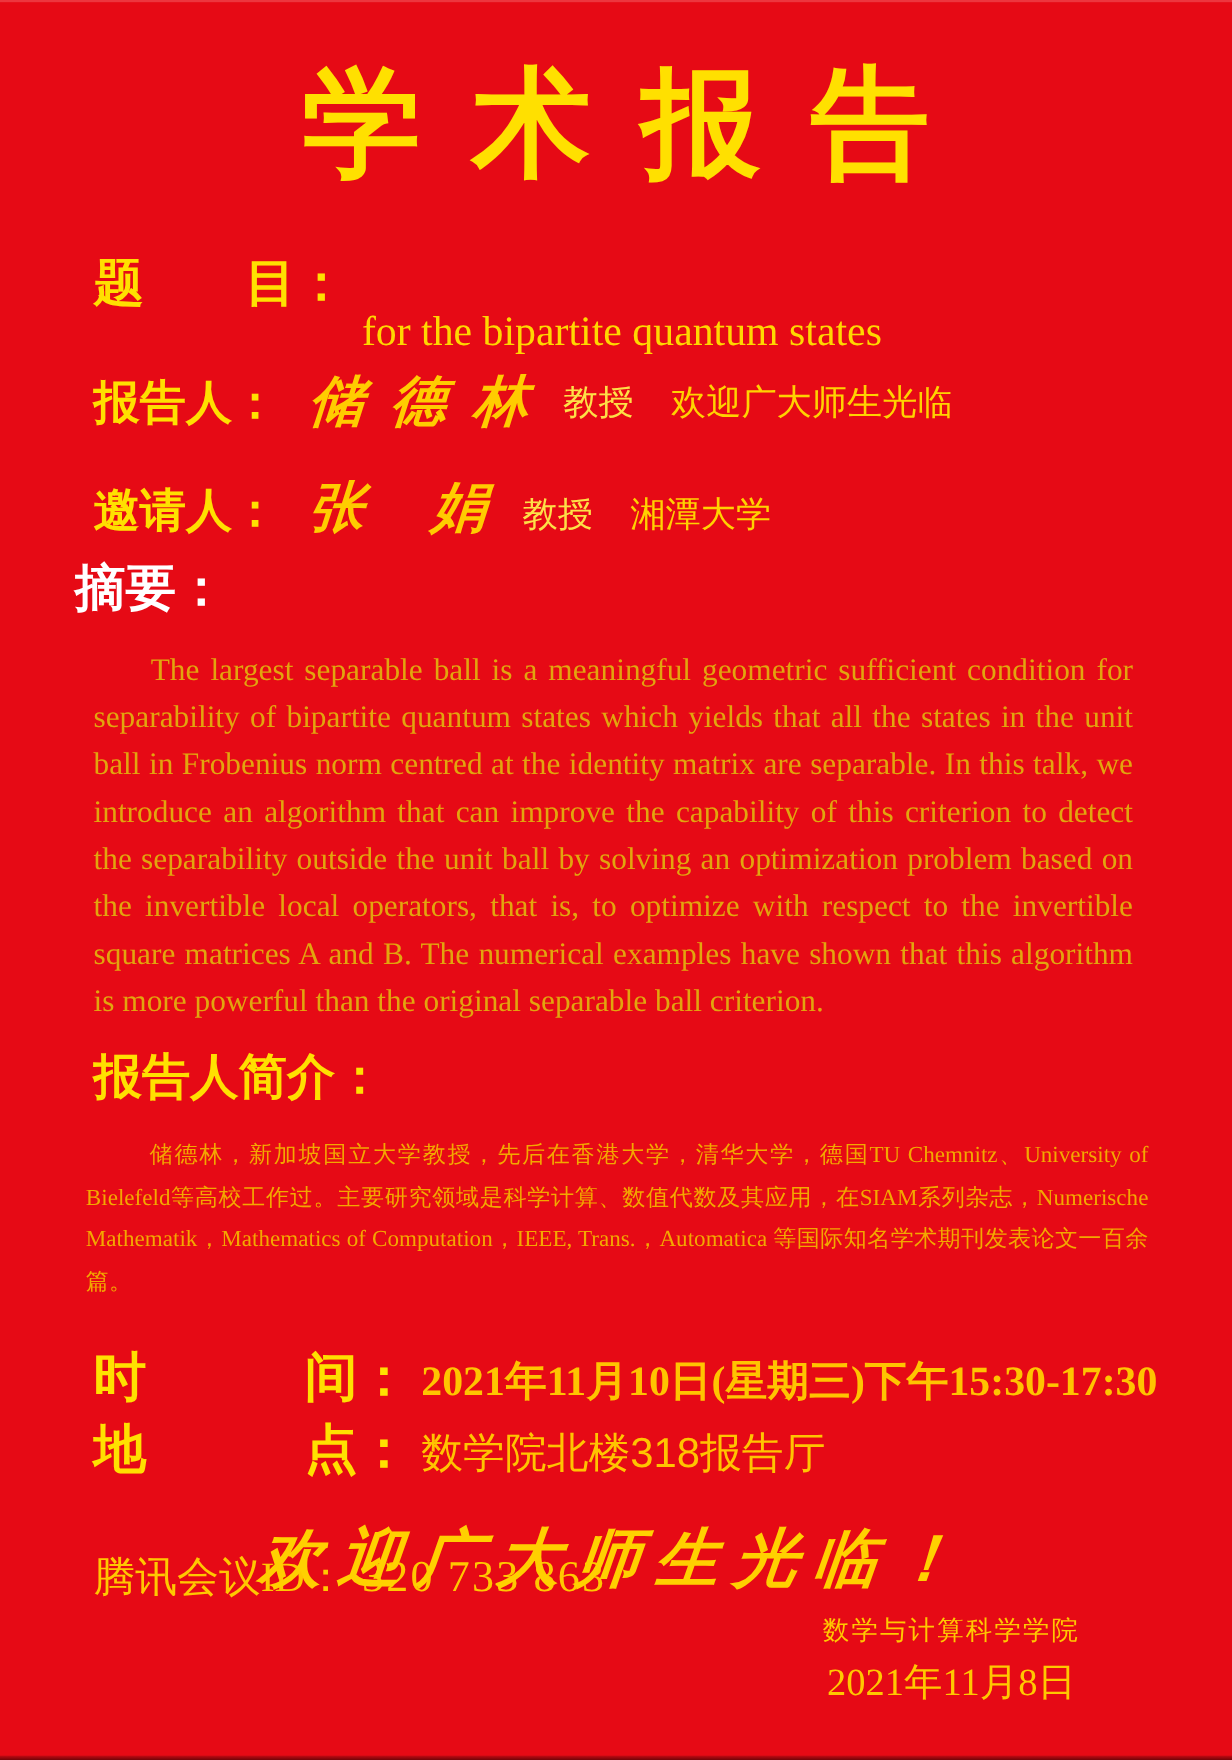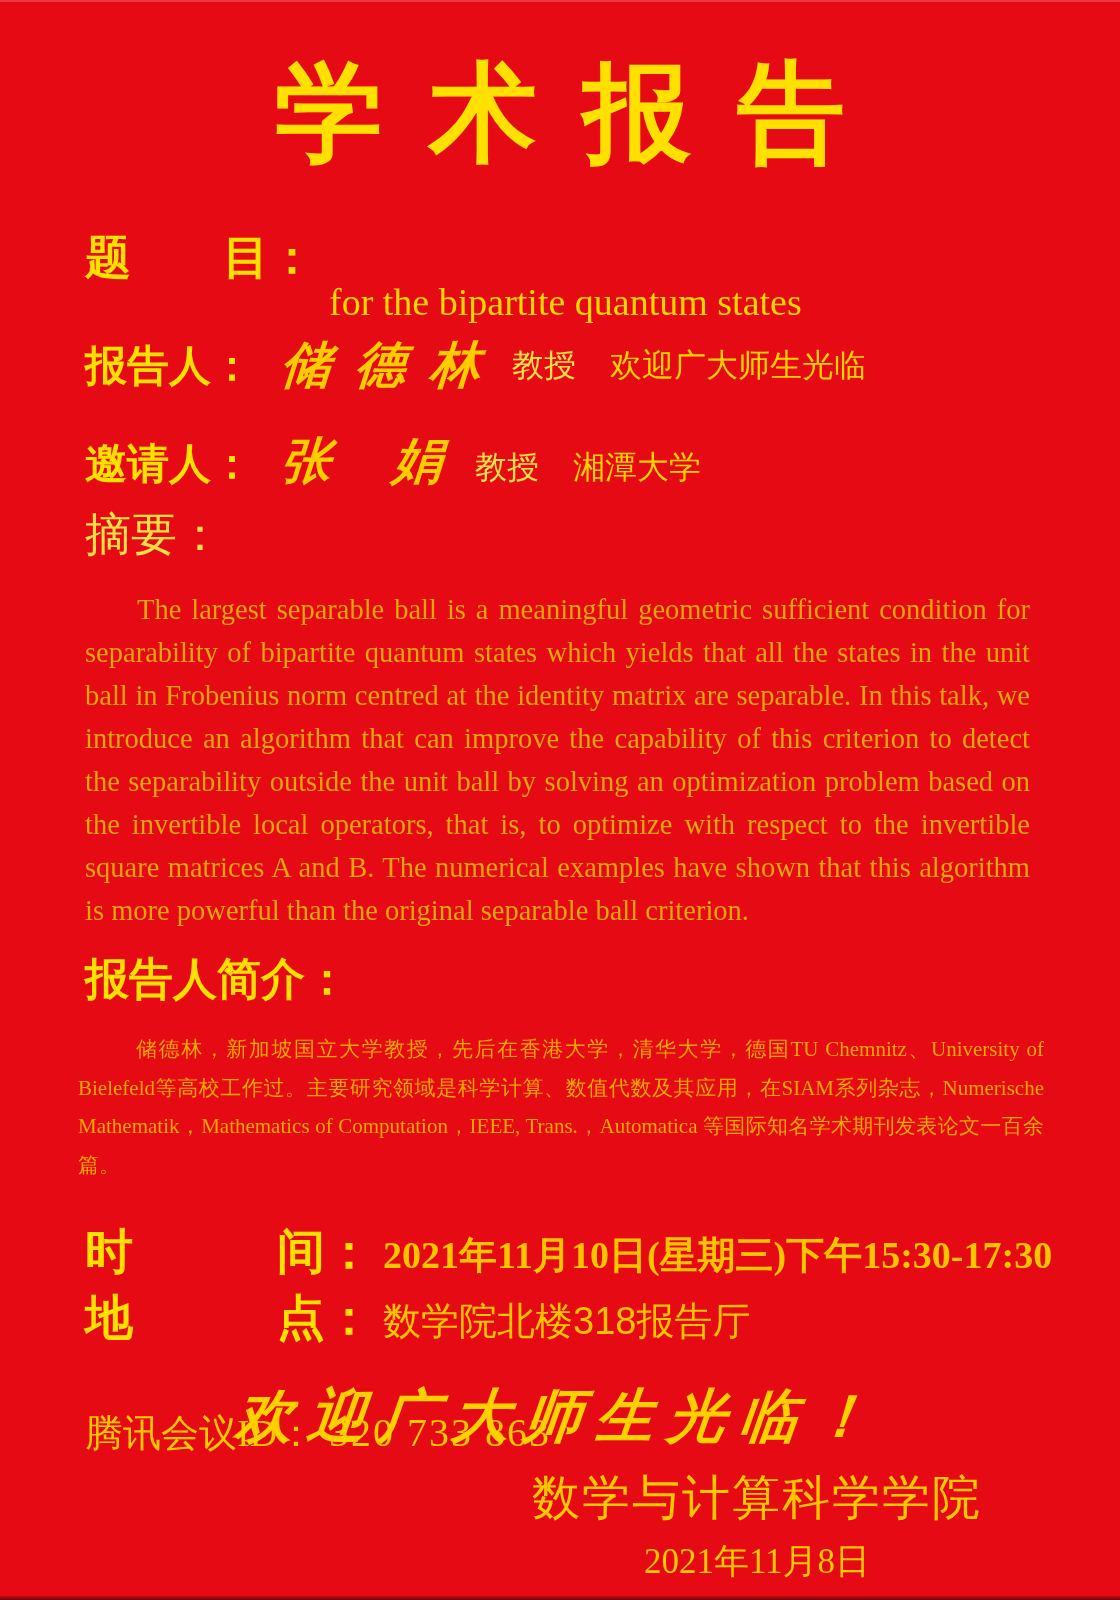--- a/index.html
+++ b/index.html
@@ -48,21 +48,21 @@
   .cal-name {
     margin-left:28px;
     font-family:"Liberation Serif", serif;
     font-style:italic; font-weight:bold;
     font-size:50px; letter-spacing:6px;
     color:#FFCC00; white-space:pre;
     transform:skewX(-4deg);
   }
   .person-title { margin-left:26px; font-size:32px; color:#fde047; }
   .person-affil { margin-left:34px; font-size:32px; color:#FFD200; }
-  .abstract-heading { position:absolute; top:504px; left:85px; font-size:46px; font-weight:normal; color:#fde047; }
+  .abstract-heading { position:absolute; top:504px; left:68px; font-size:46px; font-weight:bold; color:#ffffff; }
   .abstract-text {
     position:absolute; top:588px; left:85px; width:945px;
     font-family:"Liberation Serif", serif;
     font-size:28.5px; line-height:43px;
     text-align:justify; text-indent:52px;
     color:#E2A50E;
   }
   .bio-heading { position:absolute; top:950px; left:85px; font-size:44px; font-weight:bold; color:#FFE000; }
   .bio-text {
     position:absolute; top:1030px; left:78px; width:966px;
@@ -99,21 +99,21 @@
     font-family:"Liberation Serif", serif;
     font-style:italic; font-weight:bold;
     font-size:58px; letter-spacing:14px;
     color:#FFD000;
     transform:skewX(-6deg);
   }
   .signature {
     position:absolute; top:1466px; right:138px;
     text-align:center;
   }
-  .signature .org { font-size:48px; color:#FFC800; letter-spacing:2px; }
+  .signature .org { font-size:24px; color:#FFC800; letter-spacing:2px; }
   .signature .date {
     margin-top:8px;
     font-family:"Liberation Serif", serif;
     font-size:35px; color:#FFC800;
   }
 </style>
 </head>
 <body>
 
 <div class="page">

